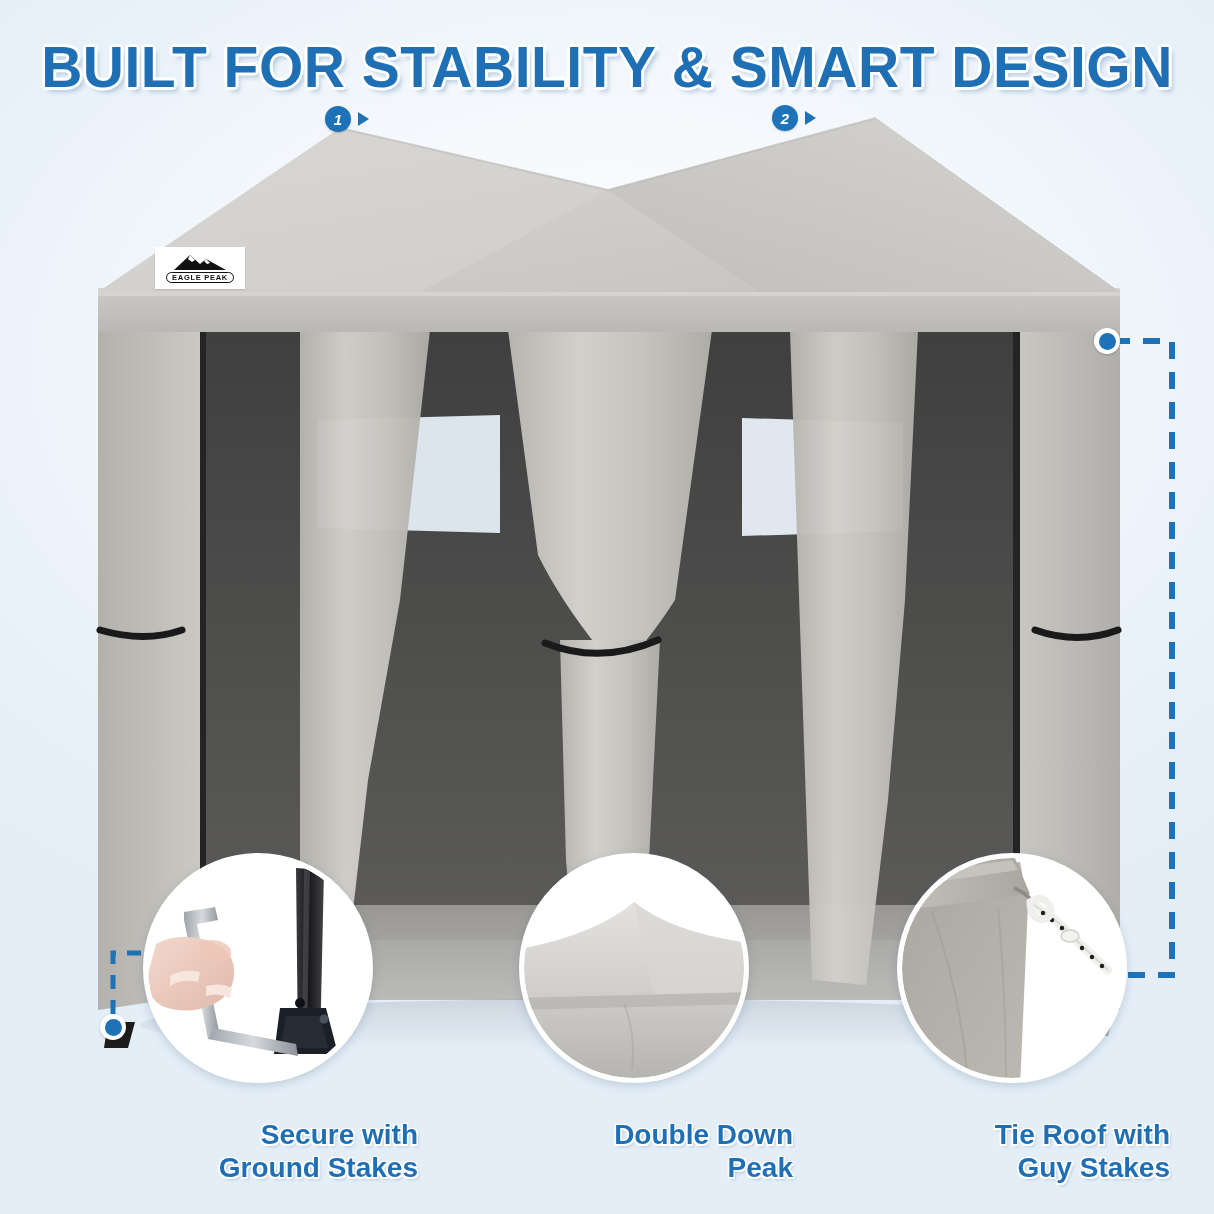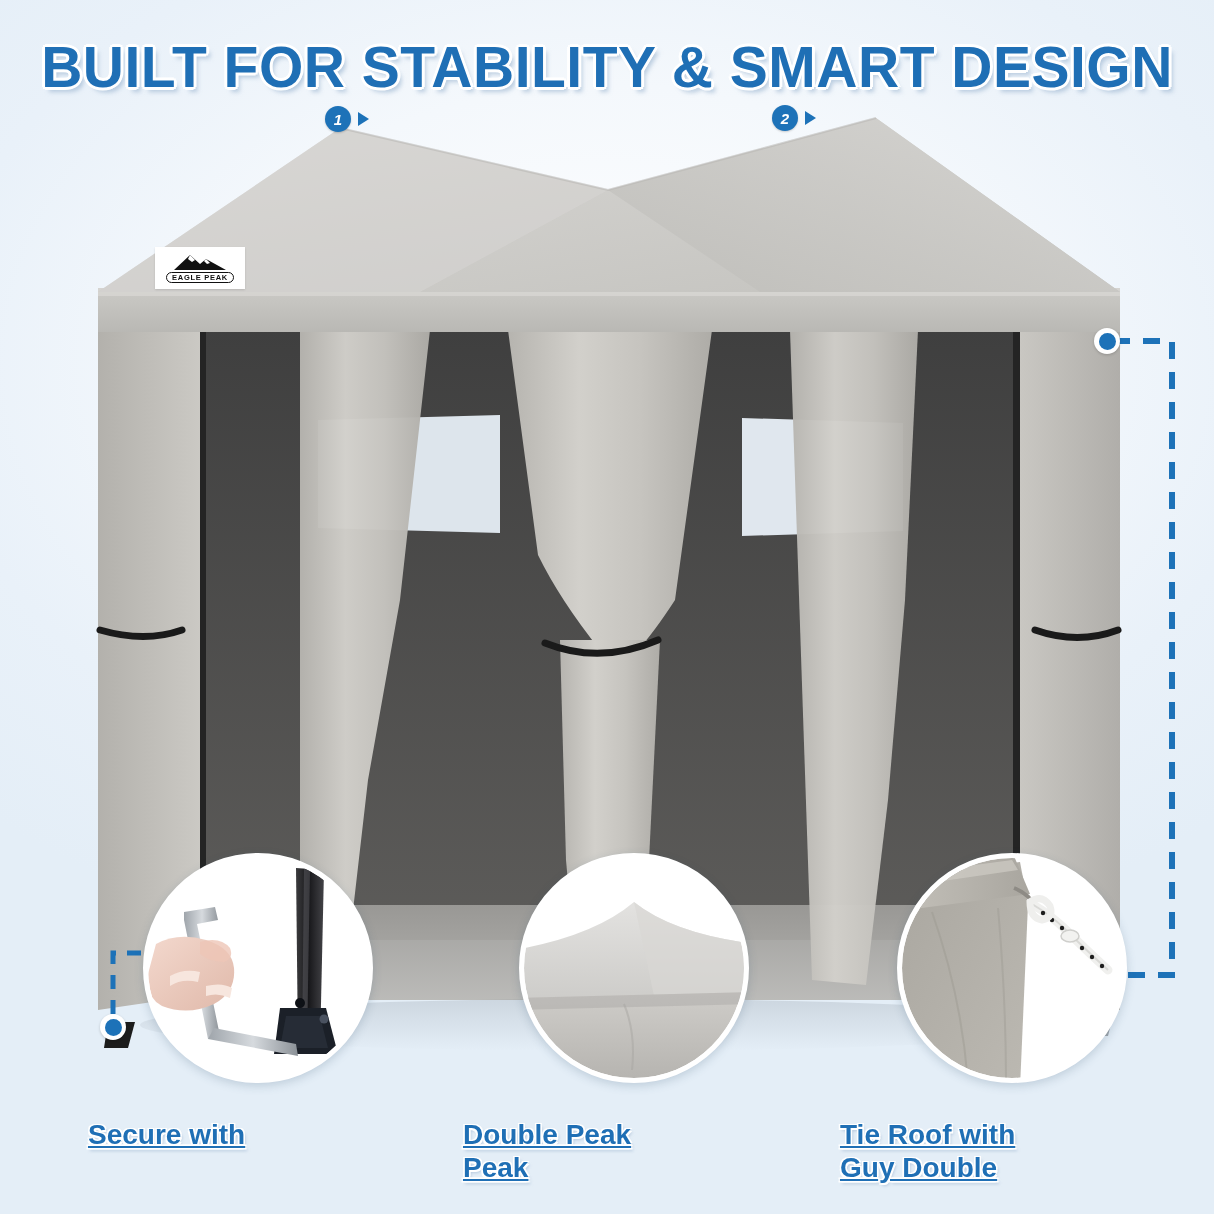--- a/index.html
+++ b/index.html
@@ -49,26 +49,25 @@
     background:#ffffff;border:5px solid #ffffff;overflow:hidden;
     box-shadow:0 3px 10px rgba(60,90,120,.22);
   }
   .detail .inner{position:absolute;inset:0;border-radius:50%;overflow:hidden;background:#fff;}
   #detail1{left:143px;top:853px;width:220px;height:220px;}
   #detail2{left:519px;top:853px;width:220px;height:220px;}
   #detail3{left:897px;top:853px;width:220px;height:220px;}
 
   
   .caption{
-    position:absolute;width:330px;text-align:left;
+    position:absolute;width:330px;text-align:right;
     font-size:28px;font-weight:bold;line-height:1.18;color:#1f6fb5;
     text-shadow:
       -1.5px -1.5px 0 #fff, 1.5px -1.5px 0 #fff, -1.5px 1.5px 0 #fff, 1.5px 1.5px 0 #fff,
       2px 3px 3px rgba(150,175,205,.6);
-    text-decoration: underline;
   }
   #cap1{left:88px;top:1118px;}
   #cap2{left:463px;top:1118px;}
   #cap3{left:840px;top:1118px;}
 
   
   .dot{
     position:absolute;width:26px;height:26px;border-radius:50%;
     background:#fff;display:flex;align-items:center;justify-content:center;
     box-shadow:0 1px 3px rgba(0,0,0,.18);
@@ -301,23 +300,24 @@
 
         <path d="M128,44 Q140,36 148,48 Q152,60 140,62 Q128,60 128,44 Z" fill="none" stroke="#efefed" stroke-width="7"></path>
 
         <ellipse cx="168" cy="78" rx="9" ry="6" fill="#f2f2f0" stroke="#cfcfcc" stroke-width="1.5"></ellipse>
       </svg>
     </div>
   </div>
 
   <div class="caption" id="cap1">
     <div>Secure with</div>
+    <div>Ground Stakes</div>
   </div>
   <div class="caption" id="cap2">
-    <div>Double Peak</div>
+    <div>Double Down</div>
     <div>Peak</div>
   </div>
   <div class="caption" id="cap3">
     <div>Tie Roof with</div>
-    <div>Guy Double</div>
+    <div>Guy Stakes</div>
   </div>
 
 </div>
 
 </body></html>

